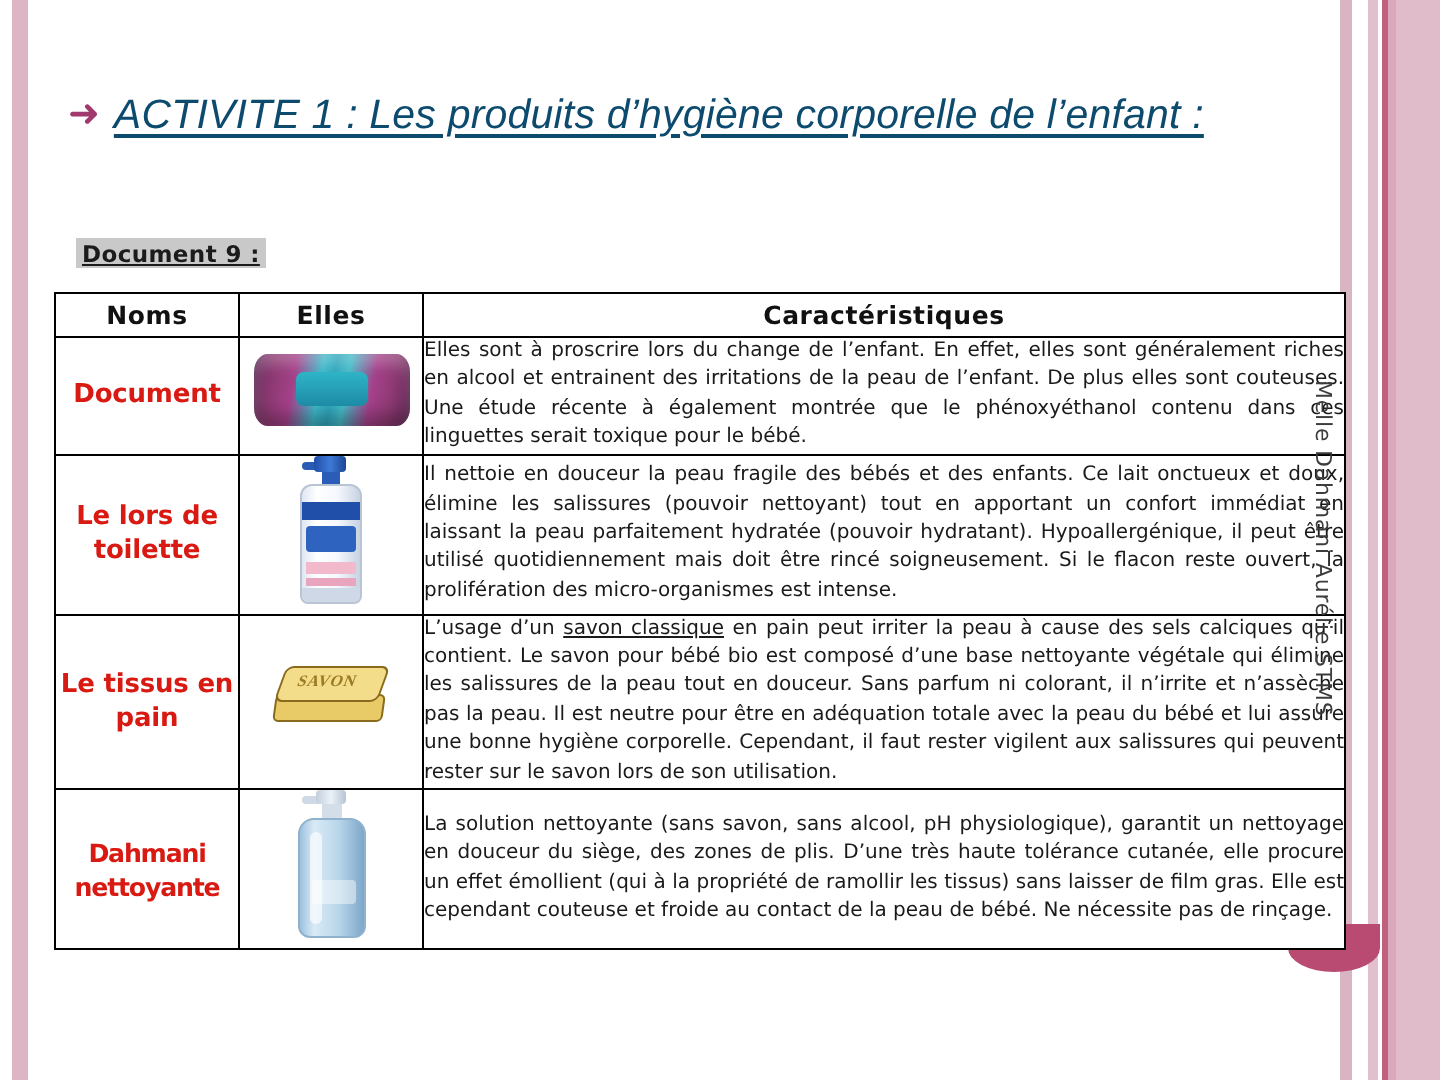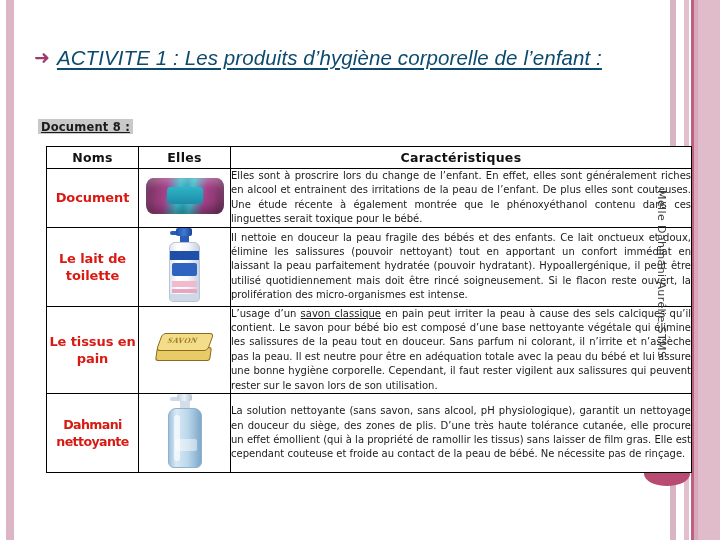--- a/index.html
+++ b/index.html
@@ -72,21 +72,20 @@
     padding: 1px 3px 0 3px;
     text-decoration: underline;
     letter-spacing: 0.2px;
   }
 
   
   .tbl-wrap {
     position: absolute;
     left: 27px; top: 146px;
     width: 645px;
-    margin-left: 19px;
   }
   table.doc-table {
     border-collapse: collapse;
     width: 645px;
     table-layout: fixed;
     background: #fff;
   }
   table.doc-table td, table.doc-table th {
     border: 1.3px solid #000;
     vertical-align: middle;
@@ -289,21 +288,21 @@
   <div class="stripe stripe-r5"></div>
   <div class="arc-deco2"></div>
 
   <div class="title-block">
     <div class="title-row">
       <span class="arrow-bullet">➜</span>
       <span class="title-text">ACTIVITE 1 : Les produits d’hygiène corporelle de l’enfant :</span>
     </div>
   </div>
 
-  <div class="doc-label">Document 8 :</div>
+  <div class="doc-label">Document 9 :</div>
 
   <div class="tbl-wrap">
     <table class="doc-table">
       <colgroup>
         <col class="c-name">
           <col class="c-photo">
           <col class="c-desc">
       </colgroup>
       <thead>
         <tr>
@@ -318,21 +317,21 @@
           <td class="name-cell">Document</td>
           <td class="photo-cell">
             <span class="prod wipes">
               <span class="wipes-lab">Active</span>
             </span>
           </td>
           <td class="desc-cell">Elles sont à proscrire lors du change de l’enfant. En effet, elles sont généralement riches en alcool et entrainent des irritations de la peau de l’enfant. De plus elles sont couteuses. Une étude récente à également montrée que le phénoxyéthanol contenu dans ces linguettes serait toxique pour le bébé.</td>
         </tr>
 
         <tr>
-          <td class="name-cell">Le lait de toilette</td>
+          <td class="name-cell">Le lors de toilette</td>
           <td class="photo-cell">
             <span class="prod lait">
               <span class="nozzle"></span><span class="cap"></span><span class="neck"></span>
               <span class="body">
                 <span class="band-top"></span>
                   <span class="band-mid"></span>
                 <span class="band-pink"></span>
                   <span class="band-pink2"></span>
                 <span class="band-bot"></span>
               </span>

